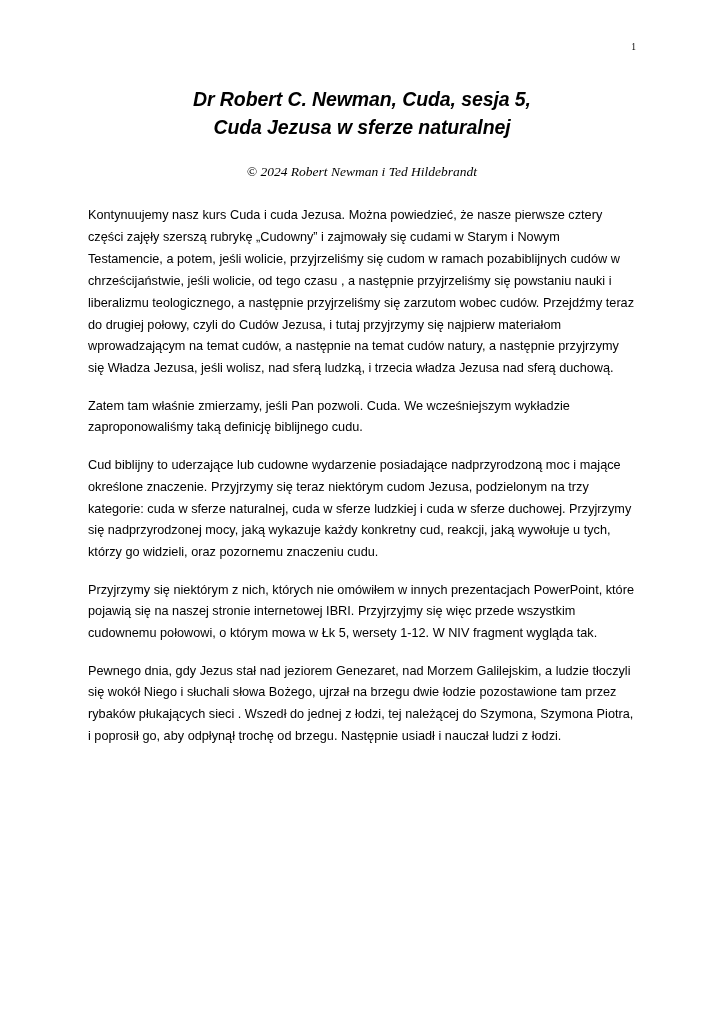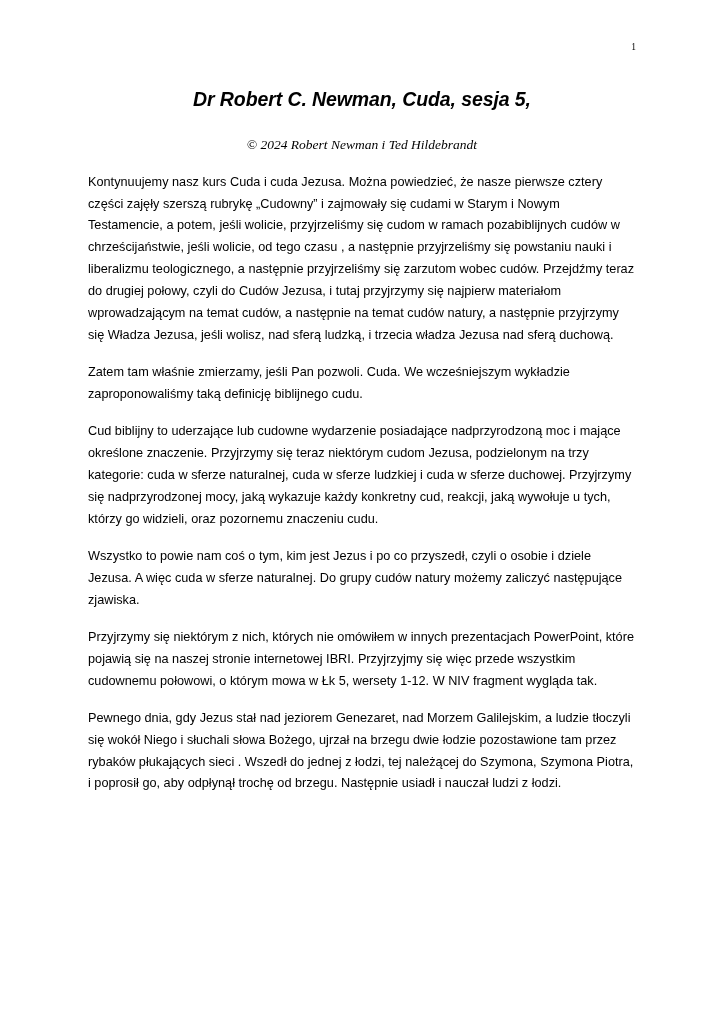--- a/index.html
+++ b/index.html
@@ -44,21 +44,21 @@
     color: #000;
   }
   .copyright {
     margin-top: 23px;
     text-align: center;
     font-family: "Liberation Serif", serif;
     font-size: 13.5px;
     color: #000;
   }
   .body-text {
-    margin-top: 19px;
+    margin-top: 25px;
   }
   .para {
     font-size: 12.7px;
     line-height: 1.72;
     text-align: left;
     margin: 0 0 15.5px 0;
     color: #000;
     letter-spacing: 0.01px;
   }
   .para:last-child {
@@ -67,25 +67,25 @@
 </style>
 </head>
 <body>
 
 <div class="page">
 
   <div class="page-number">1</div>
 
   <div class="title-block">
     <div class="doc-title-line">Dr Robert C. Newman, Cuda, sesja 5,</div>
+    <div class="doc-title-line">Cuda Jezusa w sferze naturalnej</div>
     <div class="copyright">© 2024 Robert Newman i Ted Hildebrandt</div>
   </div>
 
   <div class="body-text">
     <p class="para">Kontynuujemy nasz kurs Cuda i cuda Jezusa. Można powiedzieć, że nasze pierwsze cztery części zajęły szerszą rubrykę „Cudowny” i zajmowały się cudami w Starym i Nowym Testamencie, a potem, jeśli wolicie, przyjrzeliśmy się cudom w ramach pozabiblijnych cudów w chrześcijaństwie, jeśli wolicie, od tego czasu , a następnie przyjrzeliśmy się powstaniu nauki i liberalizmu teologicznego, a następnie przyjrzeliśmy się zarzutom wobec cudów. Przejdźmy teraz do drugiej połowy, czyli do Cudów Jezusa, i tutaj przyjrzymy się najpierw materiałom wprowadzającym na temat cudów, a następnie na temat cudów natury, a następnie przyjrzymy się Władza Jezusa, jeśli wolisz, nad sferą ludzką, i trzecia władza Jezusa nad sferą duchową.</p>
     <p class="para">Zatem tam właśnie zmierzamy, jeśli Pan pozwoli. Cuda. We wcześniejszym wykładzie zaproponowaliśmy taką definicję biblijnego cudu.</p>
     <p class="para">Cud biblijny to uderzające lub cudowne wydarzenie posiadające nadprzyrodzoną moc i mające określone znaczenie. Przyjrzymy się teraz niektórym cudom Jezusa, podzielonym na trzy kategorie: cuda w sferze naturalnej, cuda w sferze ludzkiej i cuda w sferze duchowej. Przyjrzymy się nadprzyrodzonej mocy, jaką wykazuje każdy konkretny cud, reakcji, jaką wywołuje u tych, którzy go widzieli, oraz pozornemu znaczeniu cudu.</p>
-    <p class="para">Wszystko to powie nam coś o tym, kim jest Jezus i po co przyszedł, czyli o osobie i dziele Jezusa. A więc cuda w sferze naturalnej. Do grupy cudów natury możemy zaliczyć następujące zjawiska.</p>
     <p class="para">Przyjrzymy się niektórym z nich, których nie omówiłem w innych prezentacjach PowerPoint, które pojawią się na naszej stronie internetowej IBRI. Przyjrzyjmy się więc przede wszystkim cudownemu połowowi, o którym mowa w Łk 5, wersety 1-12. W NIV fragment wygląda tak.</p>
     <p class="para">Pewnego dnia, gdy Jezus stał nad jeziorem Genezaret, nad Morzem Galilejskim, a ludzie tłoczyli się wokół Niego i słuchali słowa Bożego, ujrzał na brzegu dwie łodzie pozostawione tam przez rybaków płukających sieci . Wszedł do jednej z łodzi, tej należącej do Szymona, Szymona Piotra, i poprosił go, aby odpłynął trochę od brzegu. Następnie usiadł i nauczał ludzi z łodzi.</p>
   </div>
 
 </div>
 
 </body></html>

